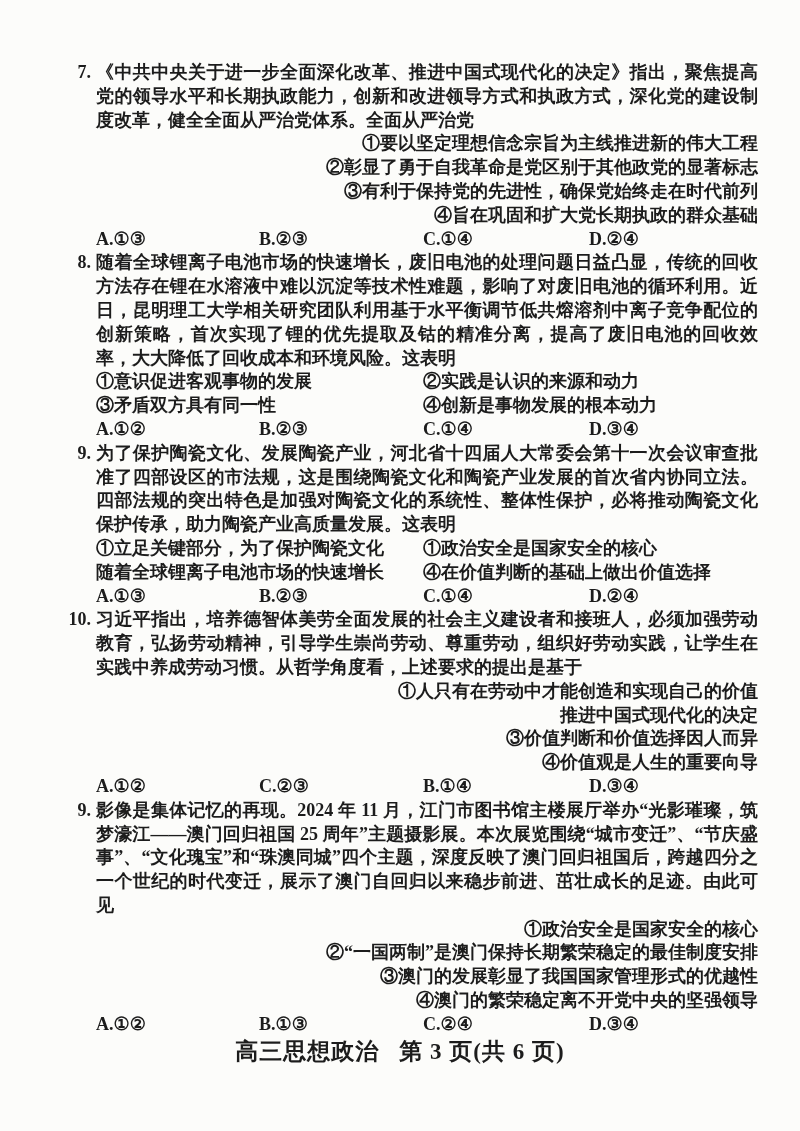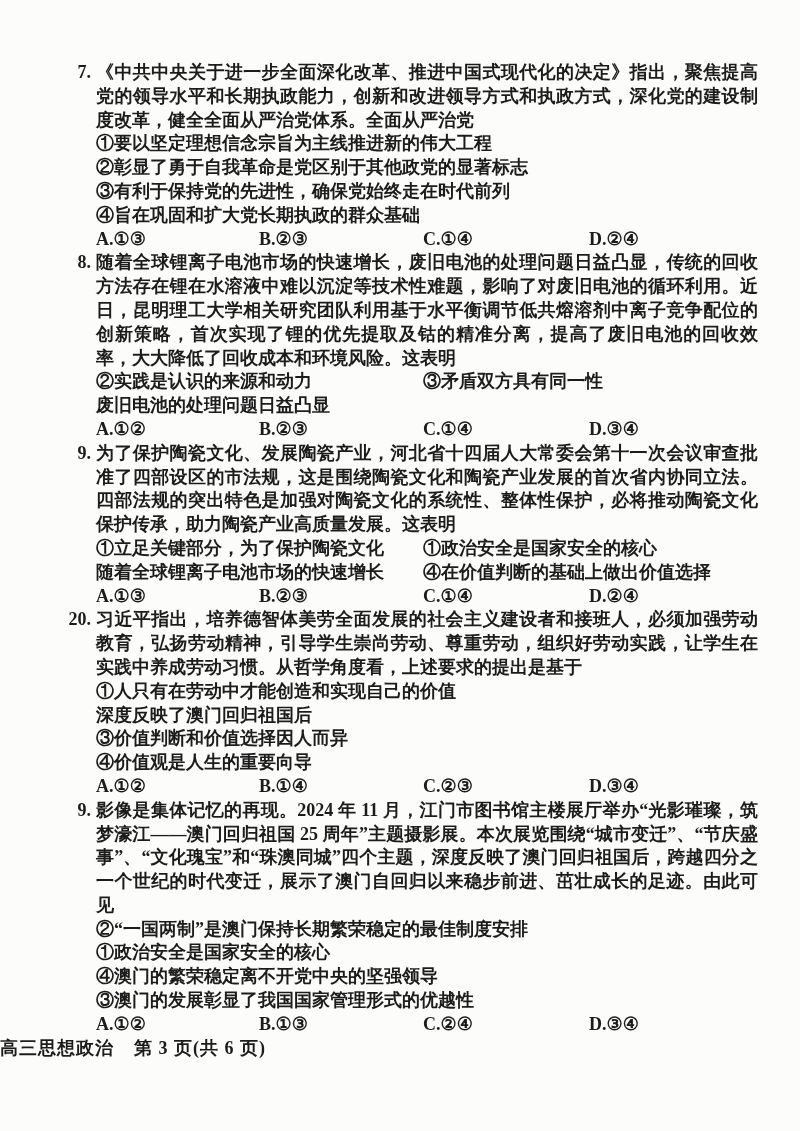--- a/index.html
+++ b/index.html
@@ -19,33 +19,34 @@
     font-weight: 600;
   }
   .question { position: relative; }
   .qnum {
     position: absolute;
     right: 100%; top: 0;
     padding-right: 5px;
     white-space: nowrap;
   }
   .stem { text-align: justify; }
-  .statements.cols-1 .statement { display: block; }
+  .statements.cols-1 .statement { display: block; text-align: right; }
   .statements.cols-2 {
     display: grid;
     grid-template-columns: 327px 1fr;
   }
   .options {
     display: grid;
     grid-template-columns: 163px 164px 166px 1fr;
   }
   .footer {
     position: absolute;
     left: 0; right: 0; top: 1036px;
-    font-size: 18px;
+    text-align: center;
+    font-size: 23px;
     font-weight: 600;
     letter-spacing: 1px;
   }
   .footer .page-info { margin-left: 20px; }
 </style>
 </head>
 <body>
 
 <div class="page">
   <div class="content">
@@ -62,23 +63,24 @@
         <span class="option">A.①③</span>
         <span class="option">B.②③</span>
         <span class="option">C.①④</span>
         <span class="option">D.②④</span>
       </div>
     </section>
 
     <section class="question">
       <p class="stem"><span class="qnum">8.</span><span>随着全球锂离子电池市场的快速增长，废旧电池的处理问题日益凸显，传统的回收方法存在锂在水溶液中难以沉淀等技术性难题，影响了对废旧电池的循环利用。近日，昆明理工大学相关研究团队利用基于水平衡调节低共熔溶剂中离子竞争配位的创新策略，首次实现了锂的优先提取及钴的精准分离，提高了废旧电池的回收效率，大大降低了回收成本和环境风险。这表明</span></p>
       <div class="statements cols-2">
+        <span class="statement">①意识促进客观事物的发展</span>
         <span class="statement">②实践是认识的来源和动力</span>
         <span class="statement">③矛盾双方具有同一性</span>
-        <span class="statement">废旧电池的处理问题日益凸显</span>
+        <span class="statement">④创新是事物发展的根本动力</span>
       </div>
       <div class="options">
         <span class="option">A.①②</span>
         <span class="option">B.②③</span>
         <span class="option">C.①④</span>
         <span class="option">D.③④</span>
       </div>
     </section>
 
     <section class="question">
@@ -91,42 +93,42 @@
       </div>
       <div class="options">
         <span class="option">A.①③</span>
         <span class="option">B.②③</span>
         <span class="option">C.①④</span>
         <span class="option">D.②④</span>
       </div>
     </section>
 
     <section class="question">
-      <p class="stem"><span class="qnum">20.</span><span>习近平指出，培养德智体美劳全面发展的社会主义建设者和接班人，必须加强劳动教育，弘扬劳动精神，引导学生崇尚劳动、尊重劳动，组织好劳动实践，让学生在实践中养成劳动习惯。从哲学角度看，上述要求的提出是基于</span></p>
+      <p class="stem"><span class="qnum">10.</span><span>习近平指出，培养德智体美劳全面发展的社会主义建设者和接班人，必须加强劳动教育，弘扬劳动精神，引导学生崇尚劳动、尊重劳动，组织好劳动实践，让学生在实践中养成劳动习惯。从哲学角度看，上述要求的提出是基于</span></p>
       <div class="statements cols-1">
         <span class="statement">①人只有在劳动中才能创造和实现自己的价值</span>
-        <span class="statement">深度反映了澳门回归祖国后</span>
+        <span class="statement">推进中国式现代化的决定</span>
         <span class="statement">③价值判断和价值选择因人而异</span>
         <span class="statement">④价值观是人生的重要向导</span>
       </div>
       <div class="options">
         <span class="option">A.①②</span>
+        <span class="option">C.②③</span>
         <span class="option">B.①④</span>
-        <span class="option">C.②③</span>
         <span class="option">D.③④</span>
       </div>
     </section>
 
     <section class="question">
       <p class="stem"><span class="qnum">9.</span><span>影像是集体记忆的再现。2024 年 11 月，江门市图书馆主楼展厅举办“光影璀璨，筑梦濠江——澳门回归祖国 25 周年”主题摄影展。本次展览围绕“城市变迁”、“节庆盛事”、“文化瑰宝”和“珠澳同城”四个主题，深度反映了澳门回归祖国后，跨越四分之一个世纪的时代变迁，展示了澳门自回归以来稳步前进、茁壮成长的足迹。由此可见</span></p>
       <div class="statements cols-1">
+        <span class="statement">①政治安全是国家安全的核心</span>
         <span class="statement">②“一国两制”是澳门保持长期繁荣稳定的最佳制度安排</span>
-        <span class="statement">①政治安全是国家安全的核心</span>
+        <span class="statement">③澳门的发展彰显了我国国家管理形式的优越性</span>
         <span class="statement">④澳门的繁荣稳定离不开党中央的坚强领导</span>
-        <span class="statement">③澳门的发展彰显了我国国家管理形式的优越性</span>
       </div>
       <div class="options">
         <span class="option">A.①②</span>
         <span class="option">B.①③</span>
         <span class="option">C.②④</span>
         <span class="option">D.③④</span>
       </div>
     </section>
 
   </div>

